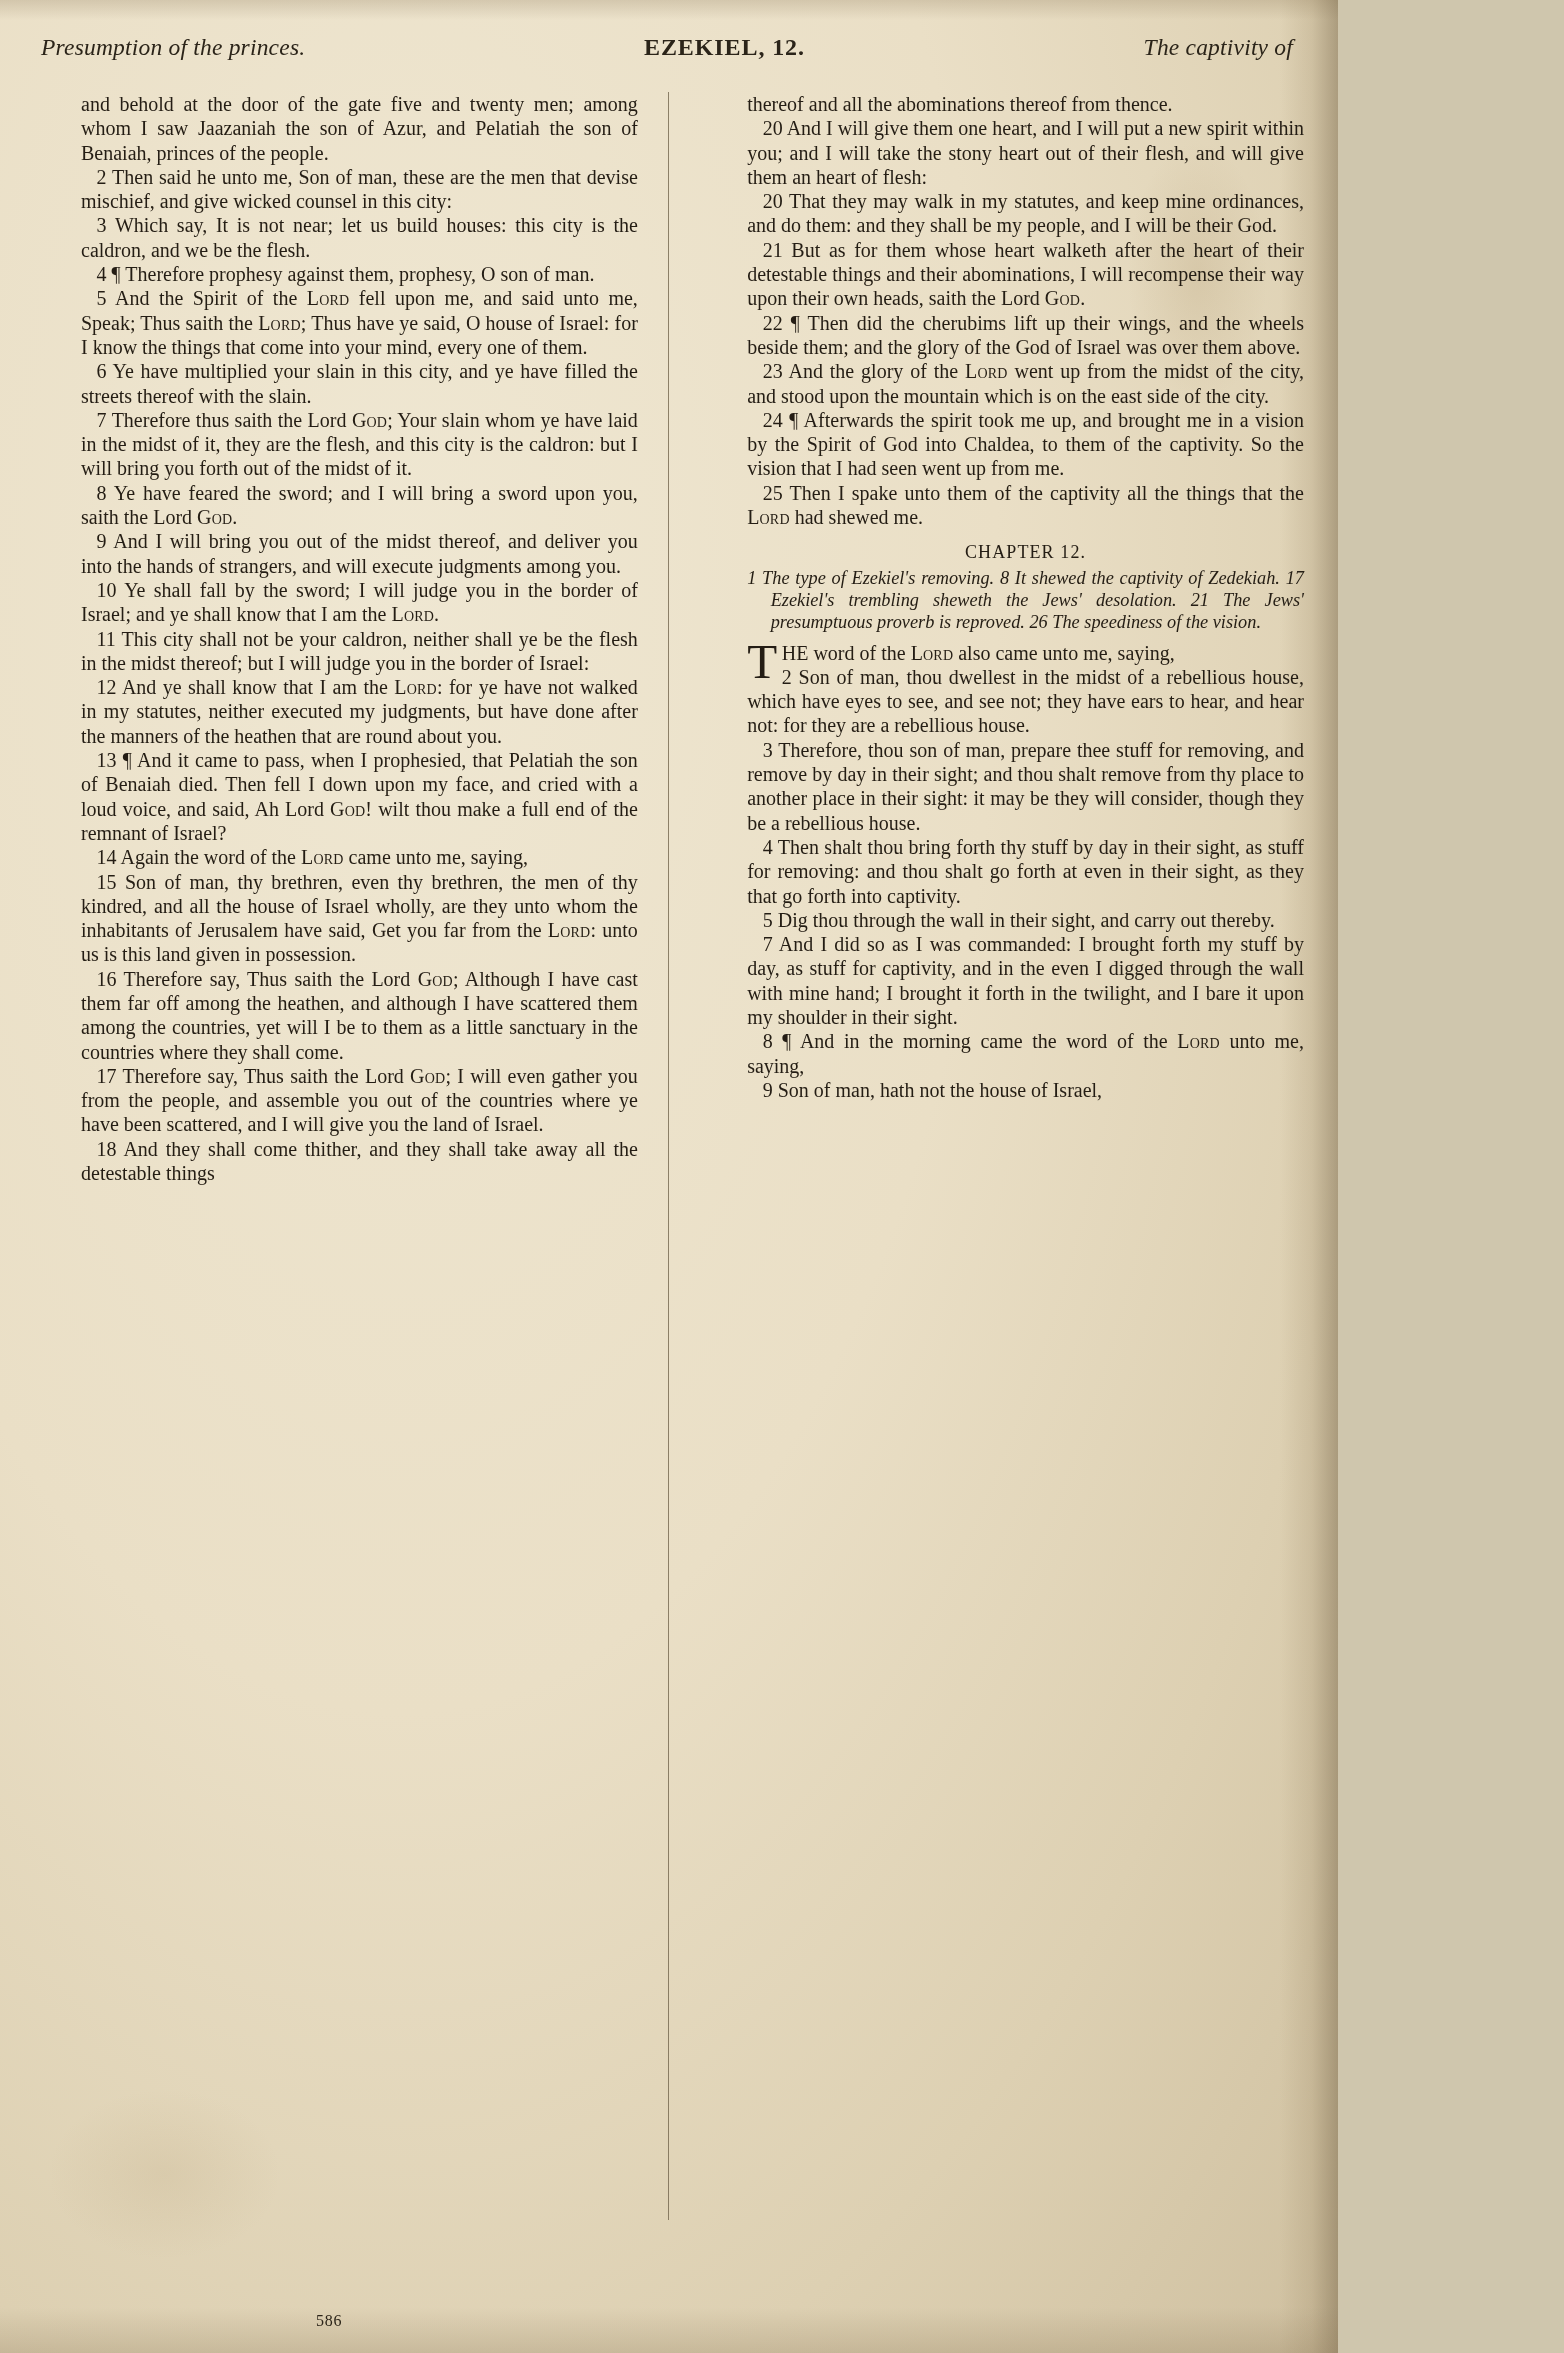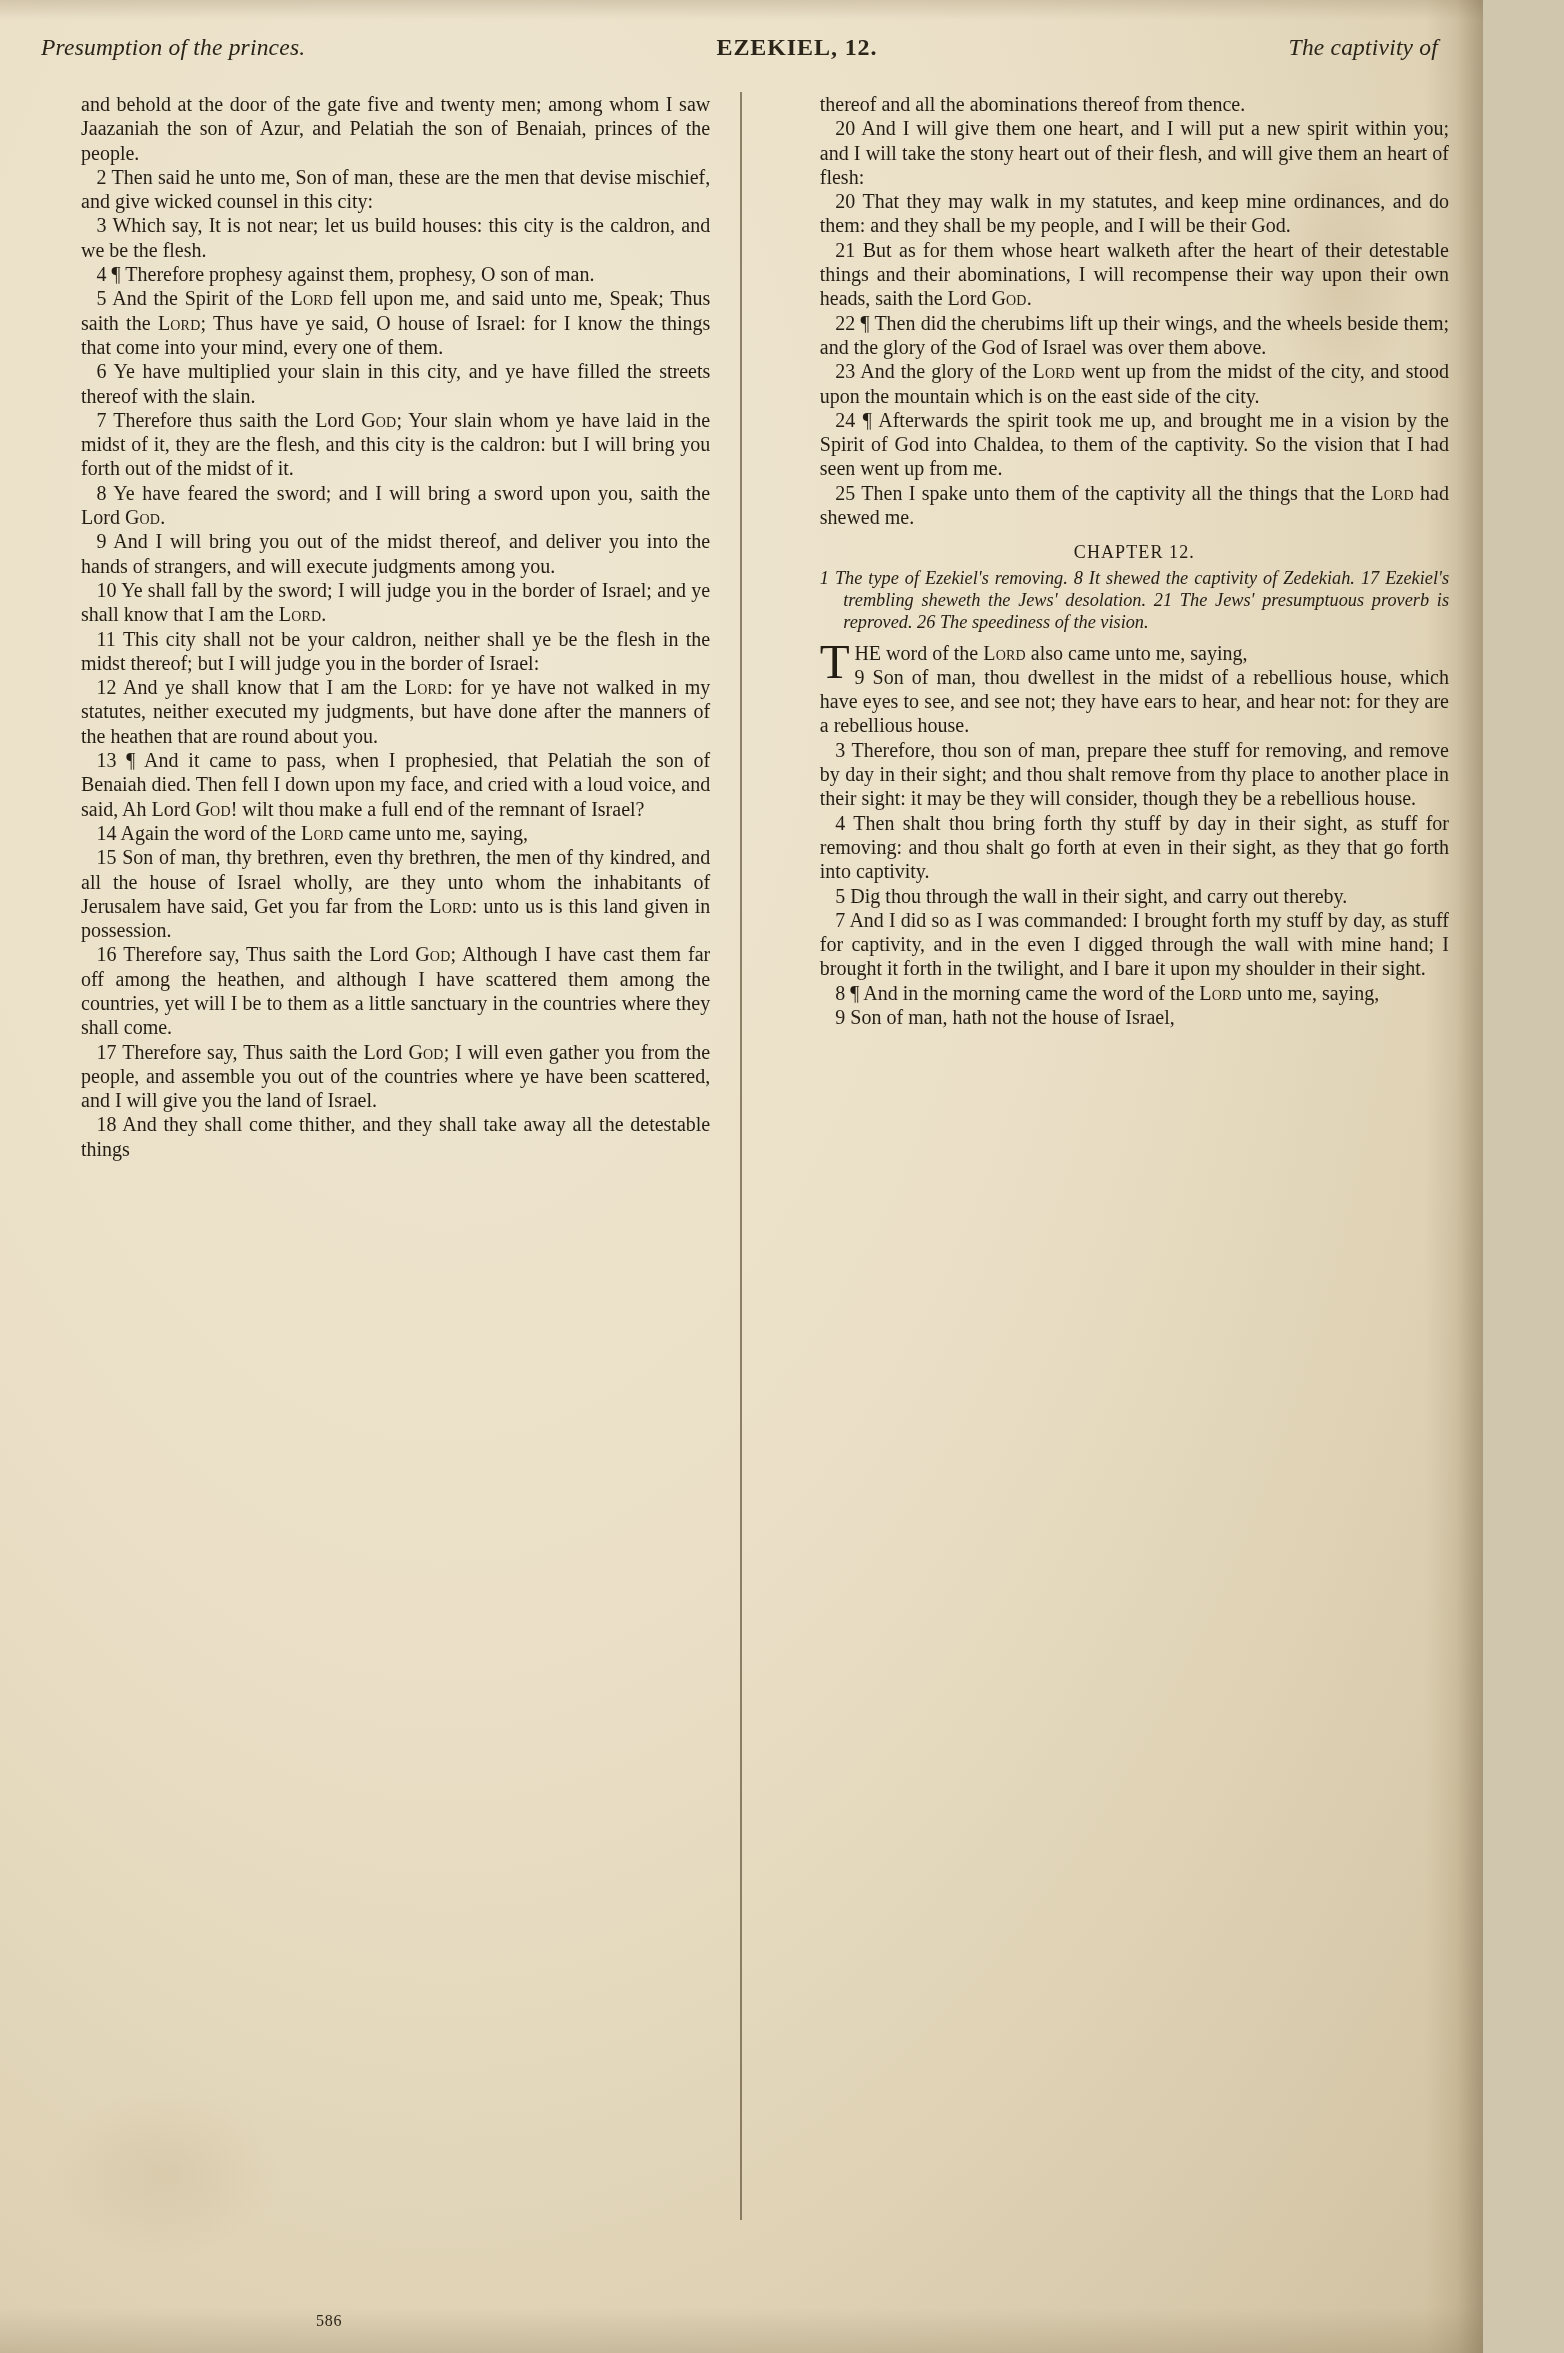--- a/index.html
+++ b/index.html
@@ -8,21 +8,21 @@
     background: #cfc6ad;
   }
   body {
     width: 1565px;
     height: 2354px;
     font-family: "Liberation Serif", serif;
     overflow: hidden;
   }
   .page {
     position: relative;
-    width: 1483px;
+    width: 1338px;
     height: 2354px;
     background:
       radial-gradient(ellipse at 30% 25%, #efe7d2 0%, #eadfc6 45%, #ddd0b2 75%, #cfc0a0 100%);
     box-sizing: border-box;
     padding: 0;
   }
   
   .edge-right {
     position: absolute;
     top: 0; right: 0;
@@ -215,21 +215,21 @@
         </div>
 
       <div class="chapter-head">CHAPTER 12.</div>
       <div class="argument" id="chapter-argument">1 The type of Ezekiel's removing. 8 It shewed the captivity of Zedekiah. 17 Ezekiel's trembling sheweth the Jews' desolation. 21 The Jews' presumptuous proverb is reproved. 26 The speediness of the vision.</div>
 
       <p class="dropcap-para">
         <span class="dropcap">T</span><span id="first-verse-rest">HE word of the <span class="sc">Lord</span> also came unto me, saying,</span>
       </p>
 
       <div id="right-verses-after">
-          <p class="v">9 Son of man, thou dwellest in the midst of a rebellious house, which have eyes to see, and see not; they have ears to hear, and hear not: for they are a rebellious house.</p>
+          <p class="v">2 Son of man, thou dwellest in the midst of a rebellious house, which have eyes to see, and see not; they have ears to hear, and hear not: for they are a rebellious house.</p>
           <p class="v">3 Therefore, thou son of man, prepare thee stuff for removing, and remove by day in their sight; and thou shalt remove from thy place to another place in their sight: it may be they will consider, though they be a rebellious house.</p>
           <p class="v">4 Then shalt thou bring forth thy stuff by day in their sight, as stuff for removing: and thou shalt go forth at even in their sight, as they that go forth into captivity.</p>
           <p class="v">5 Dig thou through the wall in their sight, and carry out thereby.</p>
           <p class="v">7 And I did so as I was commanded: I brought forth my stuff by day, as stuff for captivity, and in the even I digged through the wall with mine hand; I brought it forth in the twilight, and I bare it upon my shoulder in their sight.</p>
           <p class="v">8 ¶ And in the morning came the word of the <span class="sc">Lord</span> unto me, saying,</p>
           <p class="v">9 Son of man, hath not the house of Israel,</p>
         </div>
     </div>
 
   </div>

